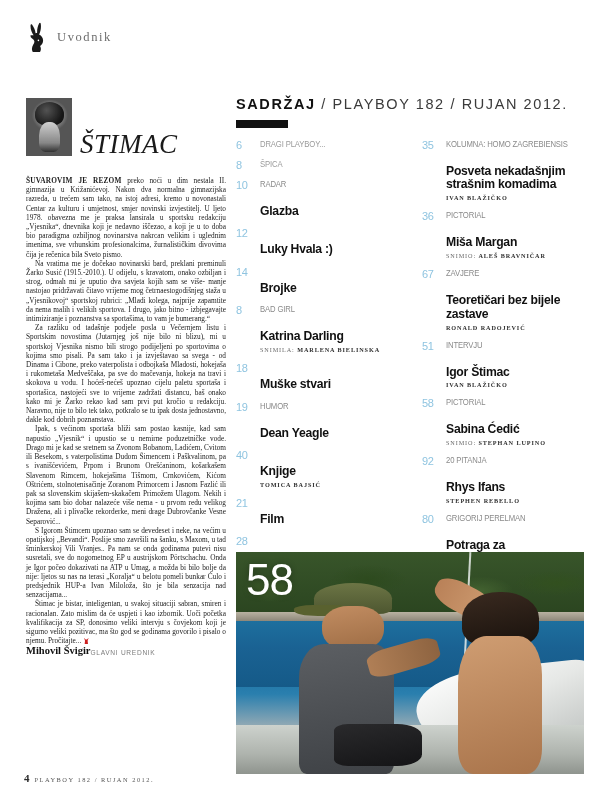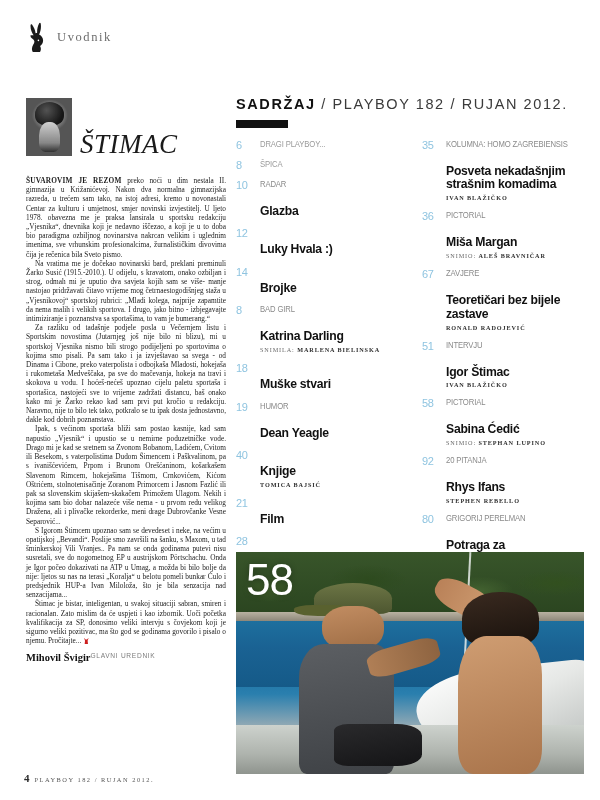--- a/index.html
+++ b/index.html
@@ -60,21 +60,21 @@
   .ed-body p { text-indent:9px; margin:0; }
   .ed-body p.first { text-indent:0; }
   .ed-body .lead {
     font-variant:small-caps; font-weight:bold; letter-spacing:.2px;
   }
   .end-bunny {
     display:inline-block; width:6px; height:7px; margin-left:2px;
     vertical-align:-1px; background:#cc1f1f;
     clip-path:polygon(22% 100%,78% 100%,72% 52%,88% 8%,62% 34%,38% 34%,12% 8%,28% 52%);
   }
-  .signature { margin-top:7px; display:flex; align-items:flex-start; }
+  .signature { margin-top:0; display:flex; align-items:flex-end; }
   .sig-name {
     font-family:"Liberation Serif", serif;
     font-size:10.5px; font-weight:bold; color:#111;
   }
   .sig-role { font-size:6.6px; letter-spacing:.7px; color:#7c7c7c; }
 
   
   .footer {
     position:absolute; left:24px; bottom:16px;
     display:flex; align-items:baseline; gap:5px;

